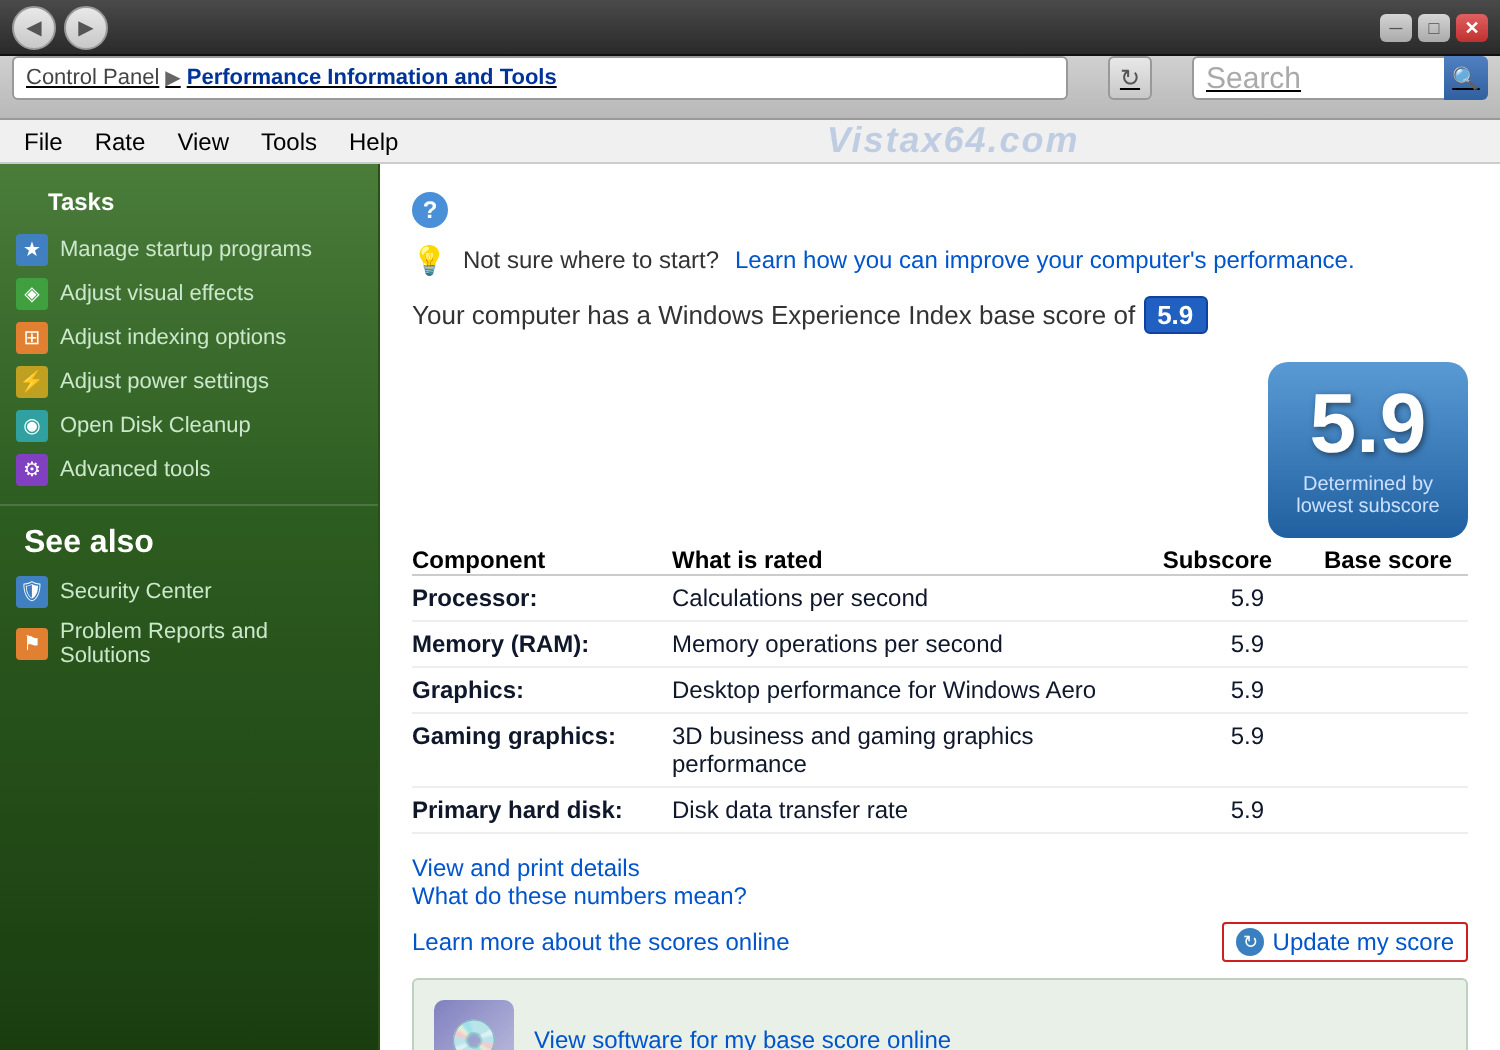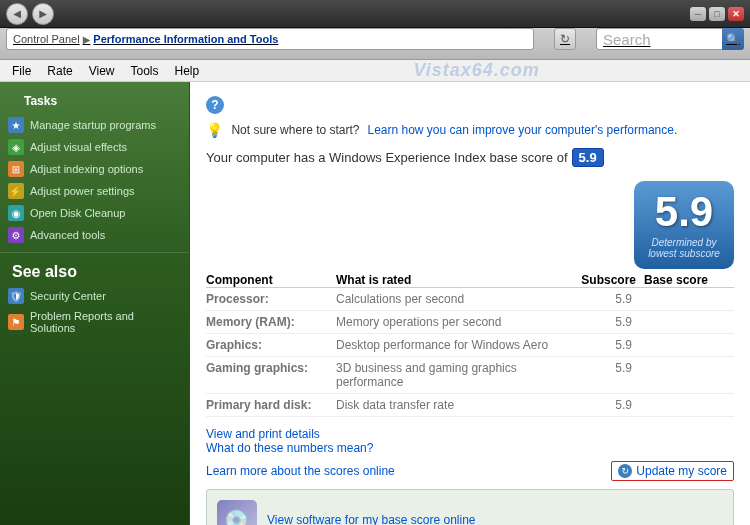--- a/index.html
+++ b/index.html
@@ -236,21 +236,21 @@
       font-size: 12px;
       font-weight: bold;
       color: #000;
       border-bottom: 1px solid #ccc;
     }
     .score-table th.right { text-align: right; }
     .score-table td {
       padding: 4px 8px 4px 0;
       font-size: 12px;
       vertical-align: top;
-      color: #737373;
+      color: #0f172a;
       border-bottom: 1px solid #eee;
     }
     .score-table td.right { text-align: right; padding-right: 12px; }
     .score-table .comp-name { font-weight: bold; }
 
     
     .score-widget {
       float: right;
       width: 100px;
       background: linear-gradient(to bottom, #5a9ad4, #2060a0);
@@ -265,21 +265,20 @@
       font-size: 42px;
       font-weight: bold;
       color: #fff;
       text-shadow: 1px 1px 3px rgba(0,0,0,0.5);
       line-height: 1;
     }
     .score-widget-label {
       font-size: 10px;
       color: #cce0ff;
       margin-top: 4px;
-      font-style: italic;
     }
 
     .table-wrapper { position: relative; }
 
     
     .links-row {
       display: flex;
       justify-content: space-between;
       margin: 8px 0 4px;
       clear: both;
@@ -432,21 +431,21 @@
         <div class="score-widget-number">5.9</div>
         <div class="score-widget-label">Determined by lowest subscore</div>
       </div>
 
       <table class="score-table">
         <thead>
           <tr>
             <th style="width:130px;">Component</th>
             <th>What is rated</th>
             <th class="right" style="width:70px;">Subscore</th>
-            <th style="width:90px;">Base score</th>
+            <th style="width:90px;text-align:right;">Base score</th>
           </tr>
         </thead>
         <tbody>
           <tr>
             <td class="comp-name">Processor:</td>
             <td>Calculations per second</td>
             <td class="right">5.9</td>
             <td></td>
           </tr>
           <tr>

